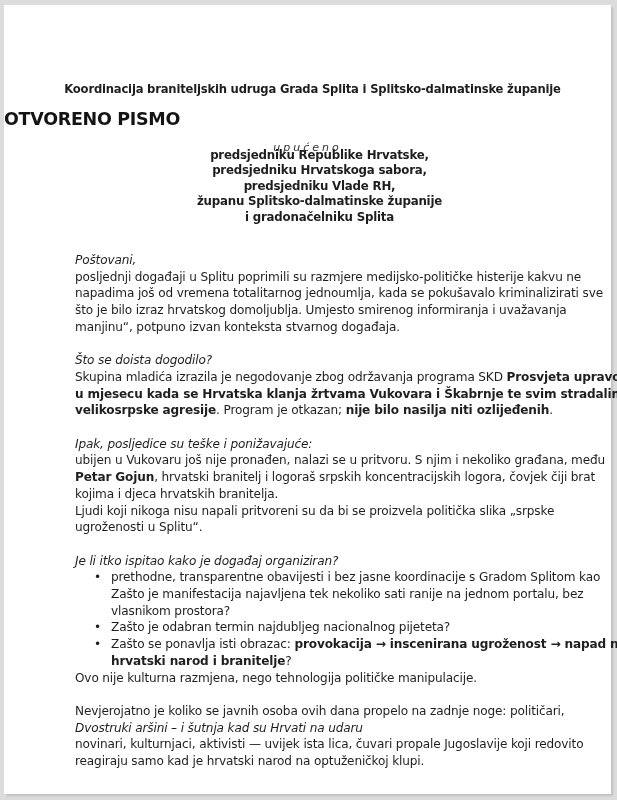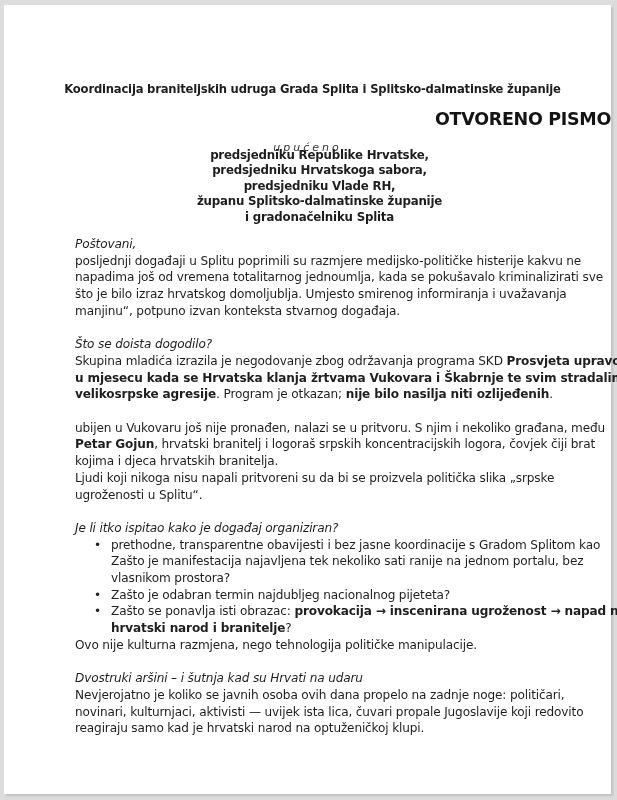--- a/index.html
+++ b/index.html
@@ -31,21 +31,21 @@
       font-family: "DejaVu Sans", sans-serif;
       font-weight: bold;
       font-size: 11.6px;
       color: #1e1e1e;
       letter-spacing: -0.2px;
     }
     .title {
       position: absolute;
       left: 4px; width: 607px;
       top: 109px;
-      text-align: right;
+      text-align: left;
       font-family: "DejaVu Sans", sans-serif;
       font-weight: bold;
       font-size: 17.5px;
       color: #141414;
       letter-spacing: -0.3px;
     }
     .subtitle {
       position: absolute;
       left: 4px; width: 607px;
       top: 141px;
@@ -74,21 +74,21 @@
       top: 236px;
       width: 500px;
       font-family: "DejaVu Sans", sans-serif;
       font-size: 12.1px;
       line-height: 16.7px;
       color: #1f1f1f;
       letter-spacing: -0.15px;
     }
     .body .line { white-space: nowrap; }
     .body .sec { margin-top: 16.7px; }
-    .body .sec.first { margin-top: 0; }
+    .body .sec.first { margin-top: 16px; }
     .body i { font-style: italic; }
     .body b { font-weight: bold; }
     .bullets { margin: 0; padding: 0; list-style: none; }
     .bullets li {
       position: relative;
       padding-left: 36px;
     }
     .bullets li .dot {
       position: absolute;
       left: 19px;
@@ -124,20 +124,21 @@
   </div>
 
   <div class="sec">
     <div class="line"><i>Što se doista dogodilo?</i></div>
     <div class="line"><span>Skupina mladića izrazila je negodovanje zbog održavanja programa SKD </span><b>Prosvjeta upravo</b></div>
     <div class="line"><b>u mjesecu kada se Hrvatska klanja žrtvama Vukovara i Škabrnje te svim stradalima</b></div>
     <div class="line"><b>velikosrpske agresije</b><span>. Program je otkazan; </span><b>nije bilo nasilja niti ozlijeđenih</b><span>.</span></div>
   </div>
 
   <div class="sec">
+    <div class="line"><i>Ipak, posljedice su teške i ponižavajuće:</i></div>
     <div class="line">ubijen u Vukovaru još nije pronađen, nalazi se u pritvoru. S njim i nekoliko građana, među</div>
     <div class="line"><b>Petar Gojun</b><span>, hrvatski branitelj i logoraš srpskih koncentracijskih logora, čovjek čiji brat</span></div>
     <div class="line">kojima i djeca hrvatskih branitelja.</div>
     <div class="line">Ljudi koji nikoga nisu napali pritvoreni su da bi se proizvela politička slika „srpske</div>
     <div class="line">ugroženosti u Splitu“.</div>
   </div>
 
   <div class="sec">
     <div class="line"><i>Je li itko ispitao kako je događaj organiziran?</i></div>
     <ul class="bullets">
@@ -154,19 +155,19 @@
       <li>
         <span class="dot">•</span>
         <div class="line"><span>Zašto se ponavlja isti obrazac: </span><b>provokacija → inscenirana ugroženost → napad na</b></div>
         <div class="line"><b>hrvatski narod i branitelje</b><span>?</span></div>
       </li>
     </ul>
     <div class="line">Ovo nije kulturna razmjena, nego tehnologija političke manipulacije.</div>
   </div>
 
   <div class="sec">
+    <div class="line">Nevjerojatno je koliko se javnih osoba ovih dana propelo na zadnje noge: političari,</div>
     <div class="line"><i>Dvostruki aršini – i šutnja kad su Hrvati na udaru</i></div>
-    <div class="line">Nevjerojatno je koliko se javnih osoba ovih dana propelo na zadnje noge: političari,</div>
     <div class="line">novinari, kulturnjaci, aktivisti — uvijek ista lica, čuvari propale Jugoslavije koji redovito</div>
     <div class="line">reagiraju samo kad je hrvatski narod na optuženičkoj klupi.</div>
   </div>
 
 </div>
 
 </body></html>

